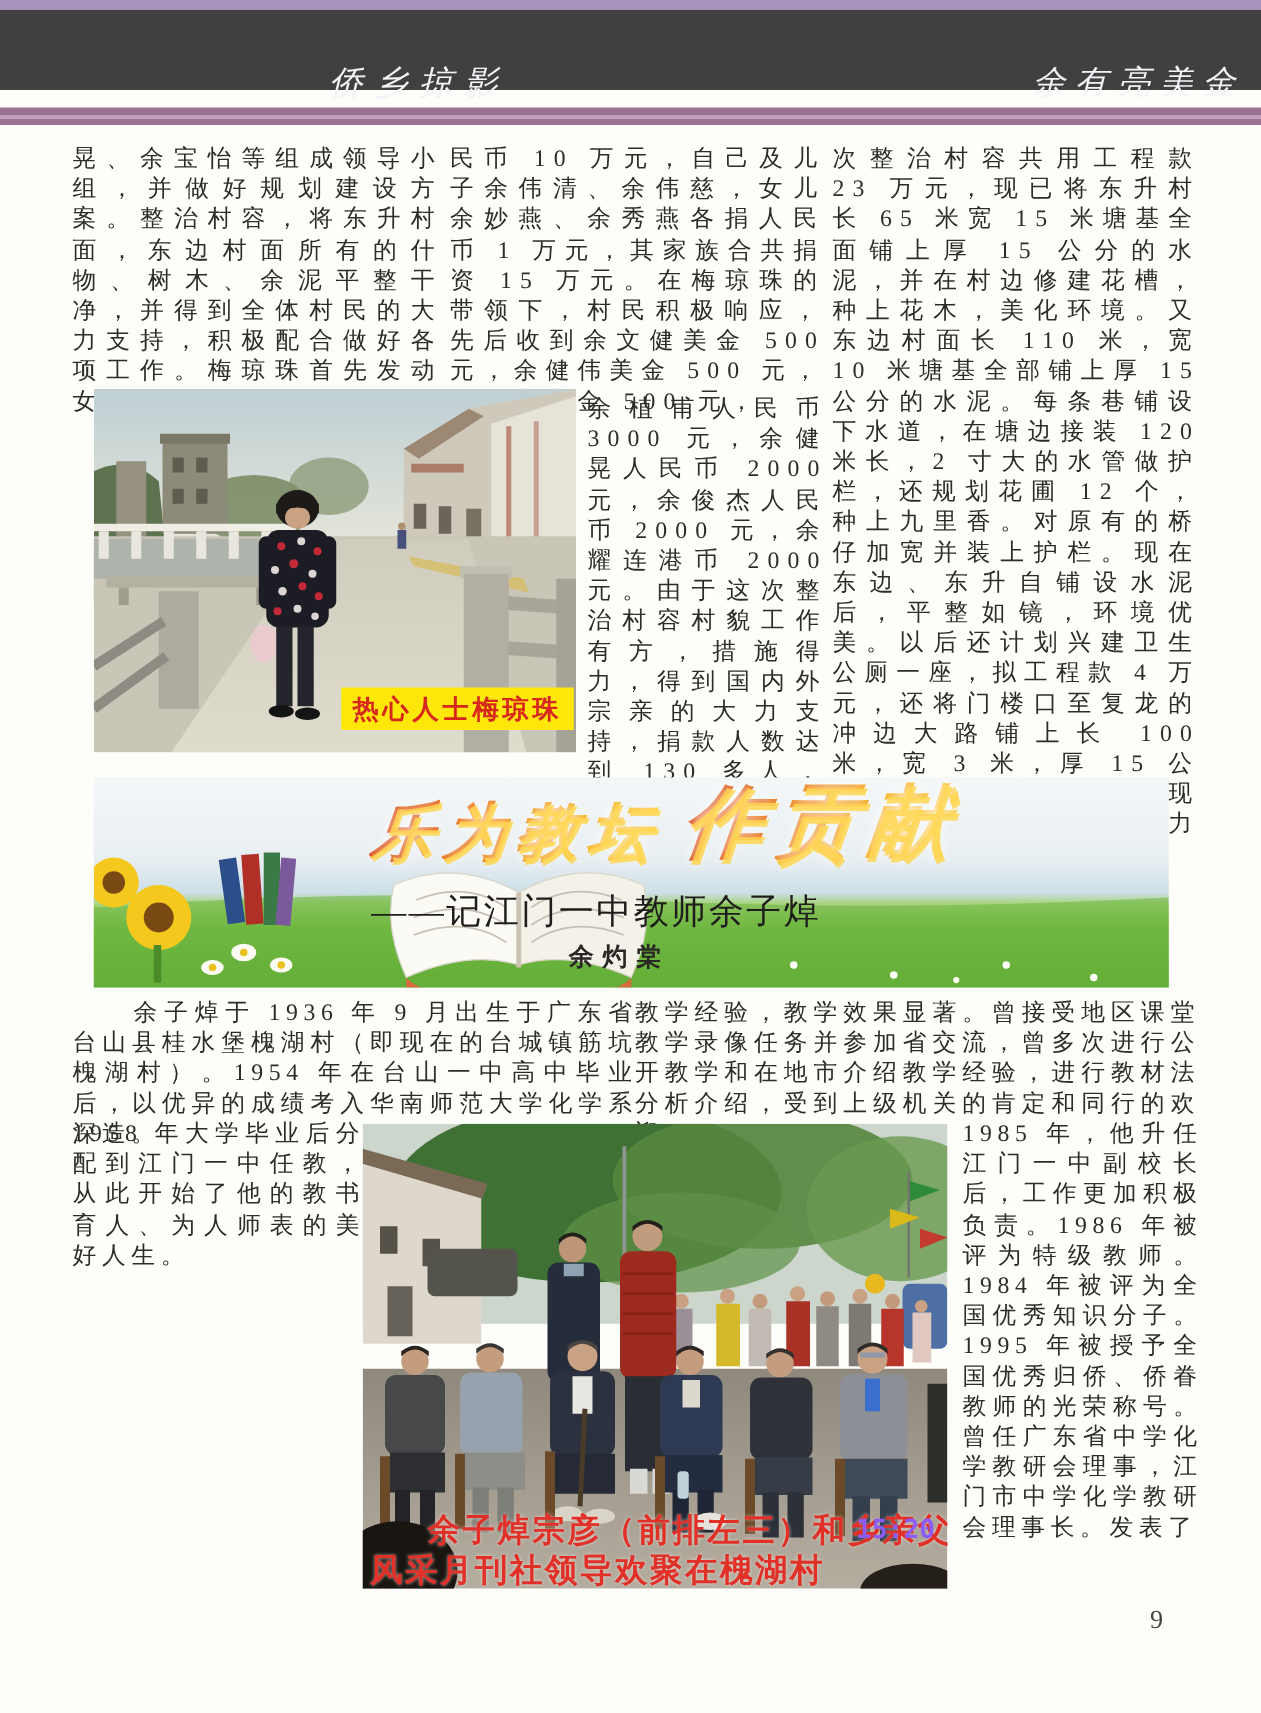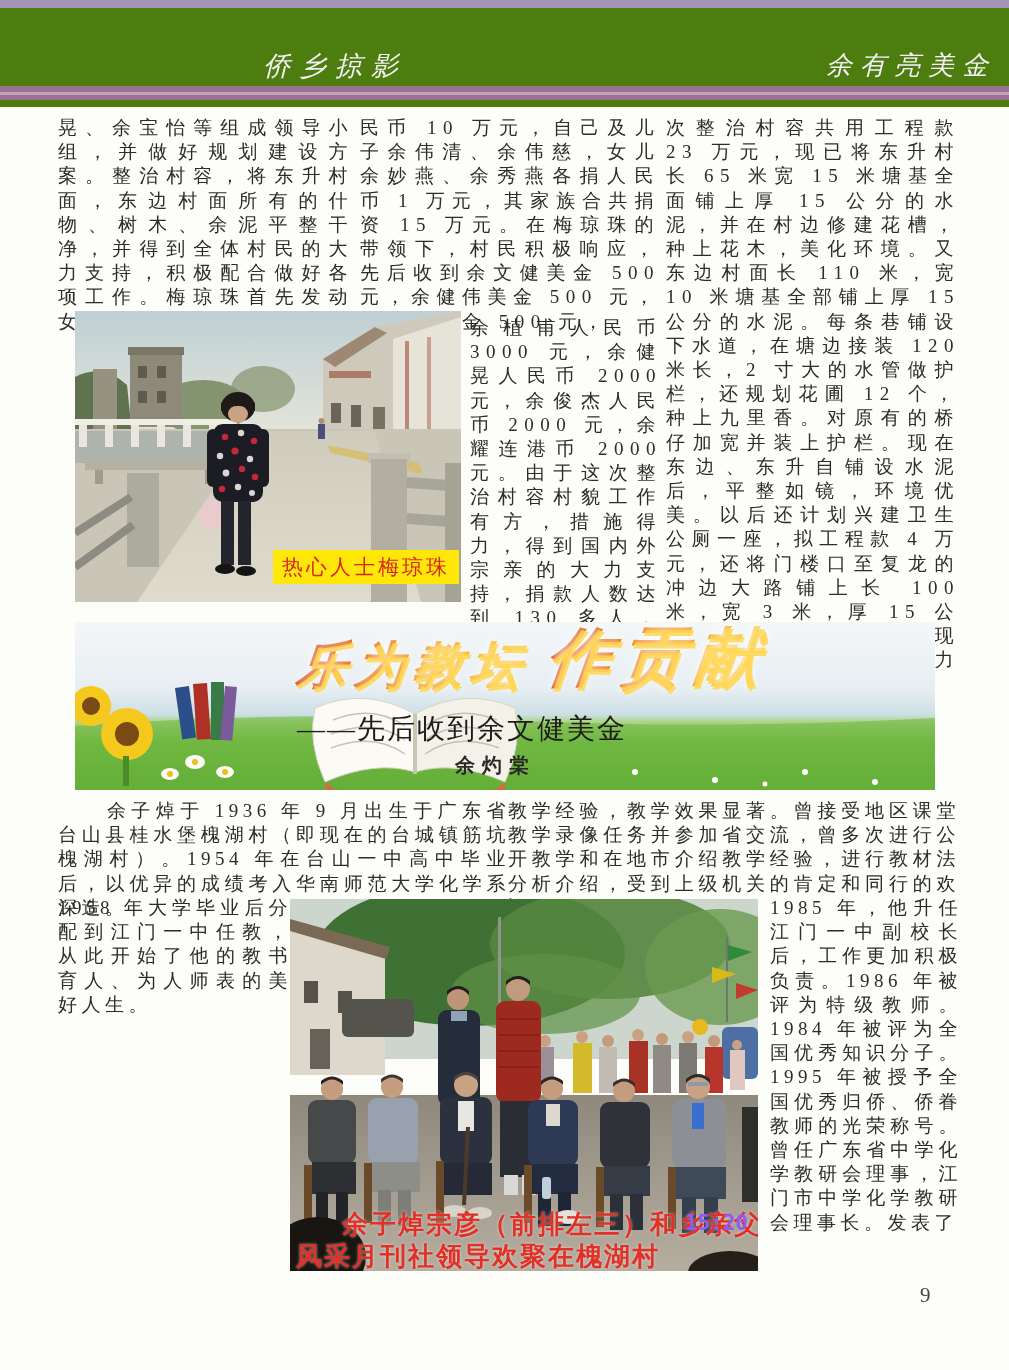--- a/index.html
+++ b/index.html
@@ -1,21 +1,21 @@
 <!DOCTYPE html>
 <html><head>
 <meta charset="utf-8">
 <style>
   html,body{margin:0;padding:0;}
   body{width:1009px;height:1370px;background:#fdfdfa;position:relative;overflow:hidden;
        font-family:"Liberation Serif",serif;}
   .abs{position:absolute;}
 
   
-  #masthead{left:0;top:0;width:1009px;height:107px;background:#4d7c0f;}
+  #masthead{left:0;top:0;width:1009px;height:72px;background:#404040;}
   #masthead-topstrip{left:0;top:0;width:1009px;height:8px;background:#a593bb;}
   .mast-label{position:absolute;color:#f4f1f7;white-space:nowrap;}
   #mast-cn{left:263px;top:48px;font-size:27px;font-style:italic;letter-spacing:9px;}
   #mast-en{left:390px;top:46px;font-size:29px;font-family:"Liberation Sans",sans-serif;
            font-weight:400;letter-spacing:1px;color:#f8f6fa;}
   #mast-journal{left:826px;top:48px;font-size:26px;font-style:italic;letter-spacing:8px;}
   #rule1{left:0;top:86px;width:1009px;height:6px;background:#9c7292;}
   #rule-gap{left:0;top:92px;width:1009px;height:3px;background:#c2a0b9;}
   #rule2{left:0;top:95px;width:1009px;height:5px;background:#9c7292;}
 
@@ -31,21 +31,21 @@
   #intro{left:58px;top:799px;width:452px;}
   #leftcol{left:58px;top:896px;width:234px;}
   #righttop{left:508px;top:799px;width:452px;}
   #rightside{left:770px;top:896px;width:192px;}
 
   
   .photo{position:absolute;overflow:hidden;}
   #photo1{left:75px;top:311px;width:386px;height:291px;}
   #photo2{left:290px;top:899px;width:468px;height:372px;}
   #photo1-caption{position:absolute;right:2px;bottom:18px;background:#ffe70a;
-     color:#d7281e;font-family:"Liberation Sans",sans-serif;font-weight:normal;
+     color:#d7281e;font-family:"Liberation Sans",sans-serif;font-weight:bold;
      font-size:21px;letter-spacing:3px;padding:3px 9px;white-space:nowrap;}
   .photo2-cap{position:absolute;color:#e03028;font-family:"Liberation Sans",sans-serif;
      font-weight:bold;font-size:26px;letter-spacing:2px;white-space:nowrap;
      text-shadow:0 0 3px rgba(255,240,230,.65);}
   #photo2-cap1{left:52px;top:308px;}
   #photo2-cap2{left:6px;top:340px;}
   #photo2-time{position:absolute;right:10px;top:312px;color:#8b5cf6;
      font-family:"DejaVu Sans Mono",monospace;font-weight:bold;font-size:21px;}
 
   
@@ -228,21 +228,21 @@
     <g fill="#fdfdf6">
       <circle cx="560" cy="150" r="3"></circle>
         <circle cx="640" cy="158" r="3"></circle>
         <circle cx="730" cy="150" r="3"></circle>
       <circle cx="800" cy="160" r="3"></circle>
         <circle cx="690" cy="162" r="2.5"></circle>
     </g>
   </svg>
   <span id="feat-title1" class="feat-title">乐为教坛</span>
   <span id="feat-title2" class="feat-title">作贡献</span>
-  <span id="feat-subtitle">——先后收到余文健美金</span>
+  <span id="feat-subtitle">——记江门一中教师余子焯</span>
   <span id="feat-author">余灼棠</span>
 </div>
 
 <div id="intro" class="cn-text lower">　　余子焯于 1936 年 9 月出生于广东省台山县桂水堡槐湖村（即现在的台城镇筋坑槐湖村）。1954 年在台山一中高中毕业后，以优异的成绩考入华南师范大学化学系深造。</div>
 <div id="leftcol" class="cn-text lower">
   <div>1958 年大学毕业后分配到江门一中任教，从此开始了他的教书育人、为人师表的美好人生。</div>
 </div>
 <div id="righttop" class="cn-text lower">教学经验，教学效果显著。曾接受地区课堂教学录像任务并参加省交流，曾多次进行公开教学和在地市介绍教学经验，进行教材法分析介绍，受到上级机关的肯定和同行的欢迎。</div>
 <div id="rightside" class="cn-text lower">1985 年，他升任江门一中副校长后，工作更加积极负责。1986 年被评为特级教师。1984 年被评为全国优秀知识分子。1995 年被授予全国优秀归侨、侨眷教师的光荣称号。曾任广东省中学化学教研会理事，江门市中学化学教研会理事长。发表了</div>
 

